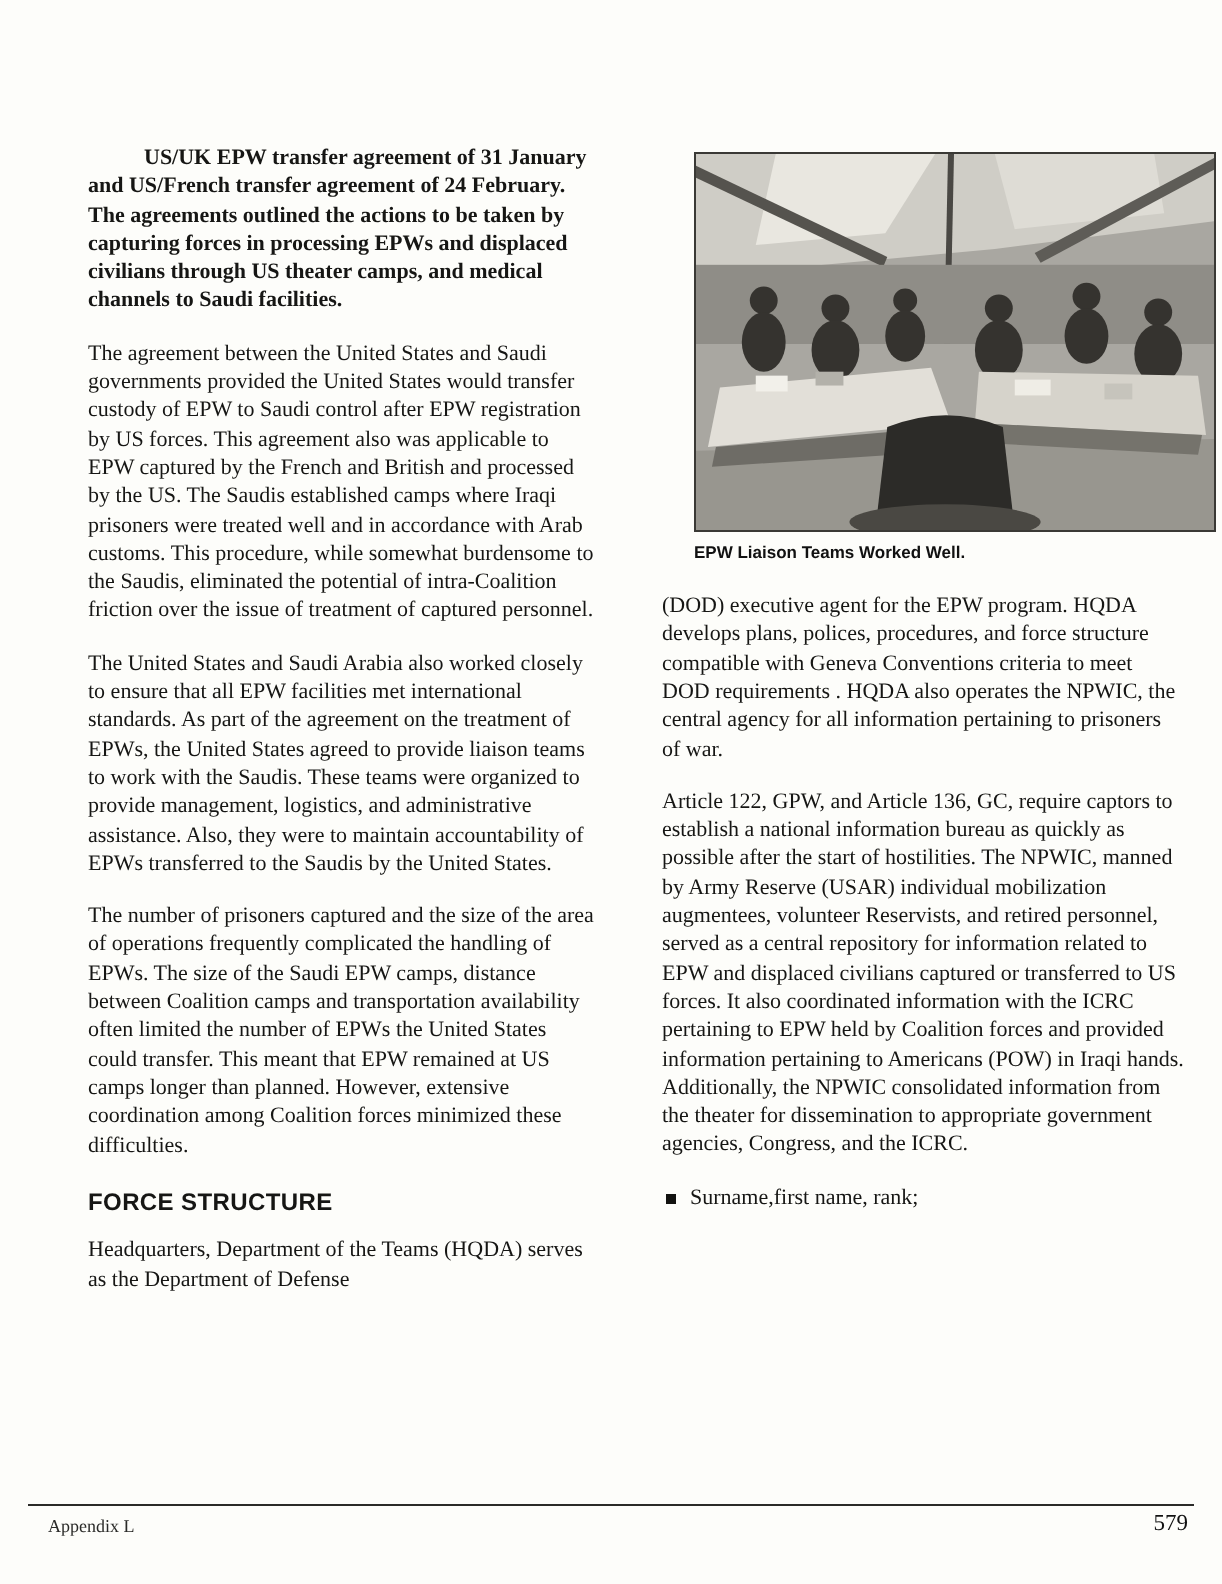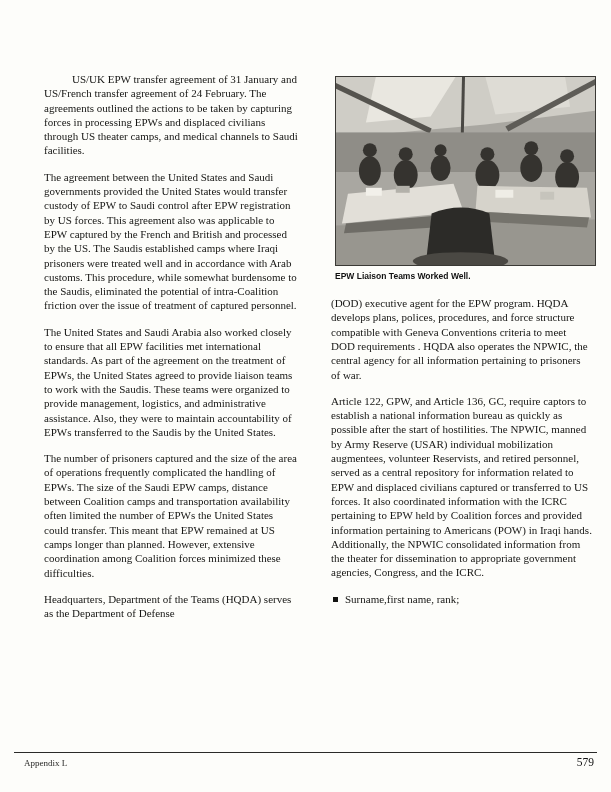--- a/index.html
+++ b/index.html
@@ -11,31 +11,31 @@
     color:#161614;
     overflow:hidden;
   }
   .page { position:absolute; inset:0; }
 
   .col { position:absolute; font-size:11px; line-height:1.3; text-align:left; }
   .col p { margin:0 0 12px 0; }
   .col-left  { left:44px;  top:72px; width:254px; }
   .col-right { left:331px; top:76px; width:261px; }
 
-  .first-indent { text-indent:28px; }
+  .first-indent { text-indent:28px;font-weight:bold; }
 
   .section-heading {
     font-family:"Liberation Sans", sans-serif;
     font-weight:bold;
     font-size:12px;
     letter-spacing:0.2px;
     margin:14px 0 9px 0;
   }
 
-  figure { margin:0 0 14px 4px; }
+  figure { margin:0 0 14px 16px; }
   .photo {
     display:block;
     width:261px; height:190px;
     border:1px solid #3a3935;
     background:#aba9a3;
   }
   figcaption {
     font-family:"Liberation Sans", sans-serif;
     font-weight:bold;
     font-size:8.5px;
@@ -68,20 +68,21 @@
 </head>
 <body>
 
 <div class="page">
 
   <div class="col col-left">
     <p class="first-indent">US/UK EPW transfer agreement of 31 January and US/French transfer agreement of 24 February. The agreements outlined the actions to be taken by capturing forces in processing EPWs and displaced civilians through US theater camps, and medical channels to Saudi facilities.</p>
     <p>The agreement between the United States and Saudi governments provided the United States would transfer custody of EPW to Saudi control after EPW registration by US forces. This agreement also was applicable to EPW captured by the French and British and processed by the US. The Saudis established camps where Iraqi prisoners were treated well and in accordance with Arab customs. This procedure, while somewhat burdensome to the Saudis, eliminated the potential of intra-Coalition friction over the issue of treatment of captured personnel.</p>
     <p>The United States and Saudi Arabia also worked closely to ensure that all EPW facilities met international standards. As part of the agreement on the treatment of EPWs, the United States agreed to provide liaison teams to work with the Saudis. These teams were organized to provide management, logistics, and administrative assistance. Also, they were to maintain accountability of EPWs transferred to the Saudis by the United States.</p>
     <p>The number of prisoners captured and the size of the area of operations frequently complicated the handling of EPWs. The size of the Saudi EPW camps, distance between Coalition camps and transportation availability often limited the number of EPWs the United States could transfer. This meant that EPW remained at US camps longer than planned. However, extensive coordination among Coalition forces minimized these difficulties.</p>
+    <h2 class="section-heading">FORCE STRUCTURE</h2>
     <p>Headquarters, Department of the Teams (HQDA) serves as the Department of Defense</p>
   </div>
 
   <div class="col col-right">
     <figure>
       <svg class="photo" viewBox="0 0 260 190" preserveAspectRatio="none" role="img" aria-label="black and white photo of liaison teams working at tables under a tent">
         <rect width="260" height="190" fill="#a9a7a1"></rect>
 
         <polygon points="0,0 260,0 260,34 150,48 0,62" fill="#cfcdc6"></polygon>
         <polygon points="40,0 120,0 95,40 30,46" fill="#e9e7e0"></polygon>

